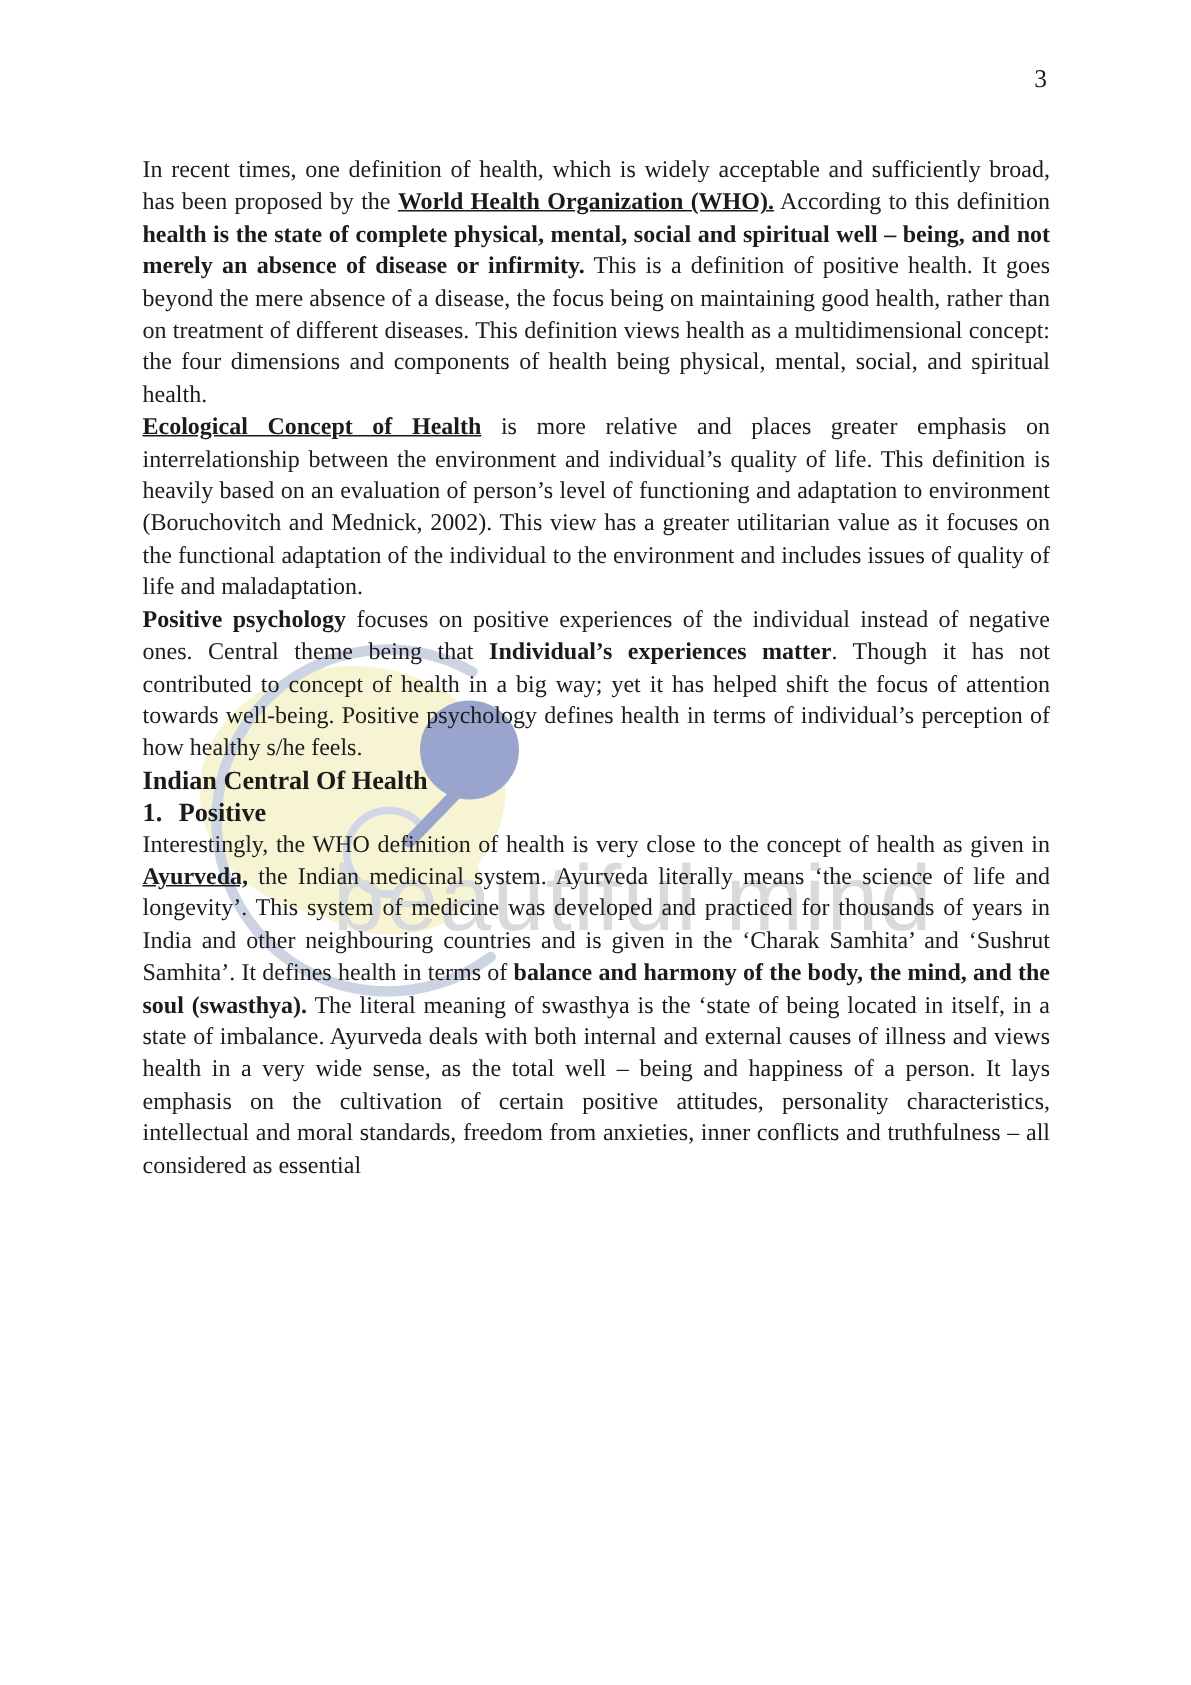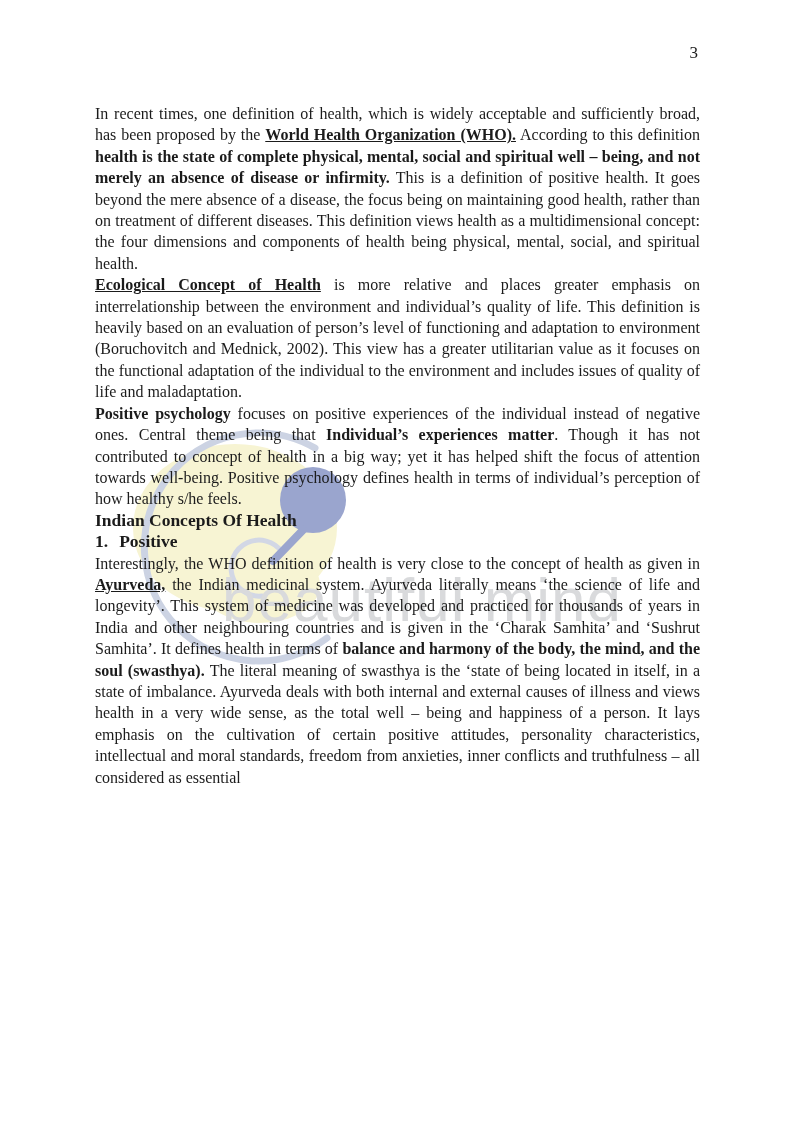--- a/index.html
+++ b/index.html
@@ -89,21 +89,21 @@
   <div class="pageno">3</div>
 
   <div class="content">
 
     <p class="body mb-p1"><span>In recent times, one definition of health, which is widely acceptable and sufficiently broad, has been proposed by the </span><span class="bu">World Health Organization (WHO).</span><span> According to this definition </span><span class="b">health is the state of complete physical, mental, social and spiritual well – being, and not merely an absence of disease or infirmity.</span><span> This is a definition of positive health. It goes beyond the mere absence of a disease, the focus being on maintaining good health, rather than on treatment of different diseases. This definition views health as a multidimensional concept: the four dimensions and components of health being physical, mental, social, and spiritual health.</span></p>
 
     <p class="body mb-p2"><span class="bu">Ecological Concept of Health</span><span> is more relative and places greater emphasis on interrelationship between the environment and individual’s quality of life. This definition is heavily based on an evaluation of person’s level of functioning and adaptation to environment (Boruchovitch and Mednick, 2002). This view has a greater utilitarian value as it focuses on the functional adaptation of the individual to the environment and includes issues of quality of life and maladaptation.</span></p>
 
     <p class="body mb-p3"><span class="b">Positive psychology</span><span> focuses on positive experiences of the individual instead of negative ones. Central theme being that </span><span class="b">Individual’s experiences matter</span><span>. Though it has not contributed to concept of health in a big way; yet it has helped shift the focus of attention towards well-being. Positive psychology defines health in terms of individual’s perception of how healthy s/he feels.</span></p>
 
-    <h2 class="heading mb-h">Indian Concepts Of Health</h2>
+    <h2 class="heading mb-h">Indian Central Of Health</h2>
 
     <h3 class="subheading mb-sh"><span class="sub-num">1.</span><span>Positive</span></h3>
 
     <p class="body"><span>Interestingly, the WHO definition of health is very close to the concept of health as given in </span><span class="bu">Ayurveda,</span><span> the Indian medicinal system. Ayurveda literally means ‘the science of life and longevity’. This system of medicine was developed and practiced for thousands of years in India and other neighbouring countries and is given in the ‘Charak Samhita’ and ‘Sushrut Samhita’. It defines health in terms of </span><span class="b">balance and harmony of the body, the mind, and the soul (swasthya).</span><span> The literal meaning of swasthya is the ‘state of being located in itself, in a state of imbalance. Ayurveda deals with both internal and external causes of illness and views health in a very wide sense, as the total well – being and happiness of a person. It lays emphasis on the cultivation of certain positive attitudes, personality characteristics, intellectual and moral standards, freedom from anxieties, inner conflicts and truthfulness – all considered as essential</span></p>
 
   </div>
 
 
 </div>
 

